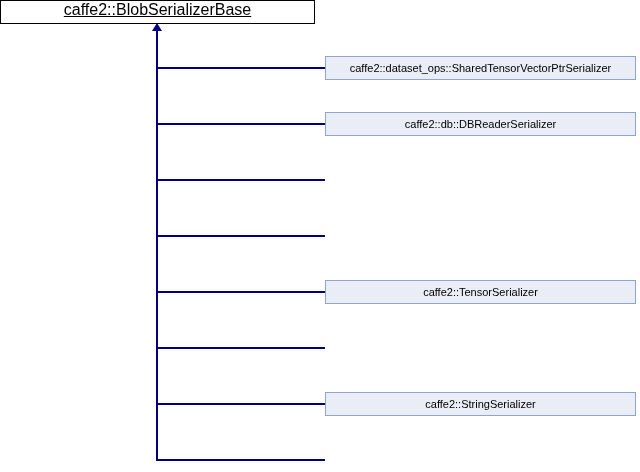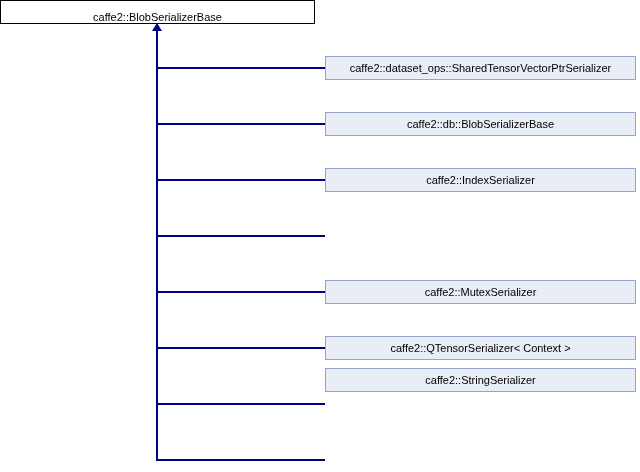--- a/index.html
+++ b/index.html
@@ -18,25 +18,26 @@
   .base-box {
     position: absolute;
     left: 0;
     top: 0;
     width: 315px;
     height: 24px;
     box-sizing: border-box;
     background: var(--base-box-fill, #ffffff);
     border: 1px solid var(--base-box-border, #000000);
     display: flex;
-    align-items: flex-end;
+    align-items: flex-start;
     justify-content: center;
-    font-size: 11px;
+    font-size: 16px;
     color: var(--text, #000000);
     cursor: pointer;
+    text-decoration: underline;
   }
   .trunk {
     position: absolute;
     left: 156px;
     top: 30px;
     width: 2px;
     height: 431px;
     background: var(--edge, #000080);
   }
   .arrow-up {
@@ -91,28 +92,22 @@
   <div class="connector" style="top:235px"></div>
   <div class="connector" style="top:291px"></div>
   <div class="connector" style="top:347px"></div>
   <div class="connector" style="top:403px"></div>
   <div class="connector" style="top:459px"></div>
 
   <div class="derived-box" style="top:56px">
     <span>caffe2::dataset_ops::SharedTensorVectorPtrSerializer</span>
   </div>
   <div class="derived-box" style="top:112px">
-    <span>caffe2::db::BlobSerializerBase</span>
-  </div>
-  <div class="derived-box" style="top:168px">
-    <span>caffe2::IndexSerializer</span>
+    <span>caffe2::db::DBReaderSerializer</span>
   </div>
   <div class="derived-box" style="top:280px">
-    <span>caffe2::MutexSerializer</span>
+    <span>caffe2::TensorSerializer</span>
   </div>
-  <div class="derived-box" style="top:336px">
-    <span>caffe2::QTensorSerializer&lt; Context &gt;</span>
-  </div>
-  <div class="derived-box" style="top:368px">
+  <div class="derived-box" style="top:392px">
     <span>caffe2::StringSerializer</span>
   </div>
 
 </div>
 
 </body></html>

